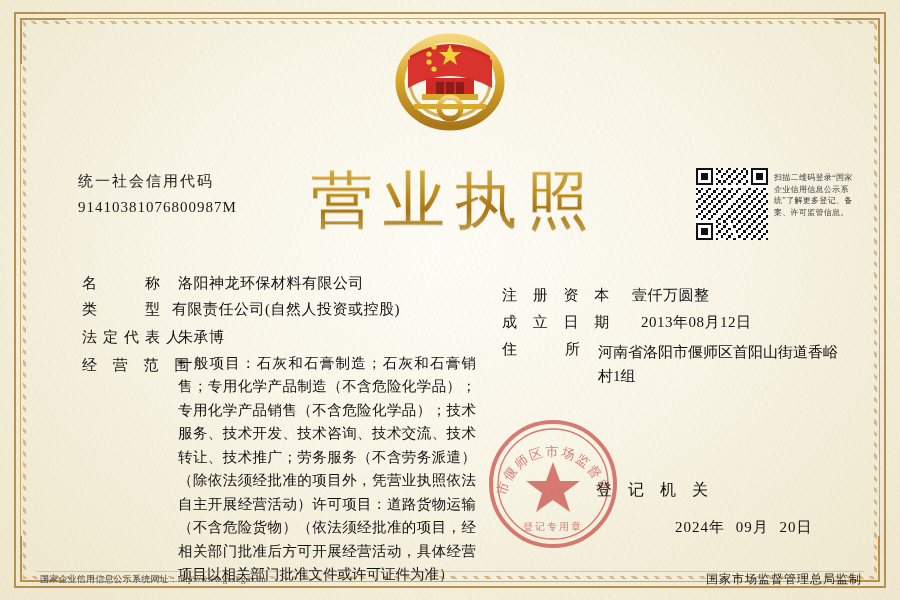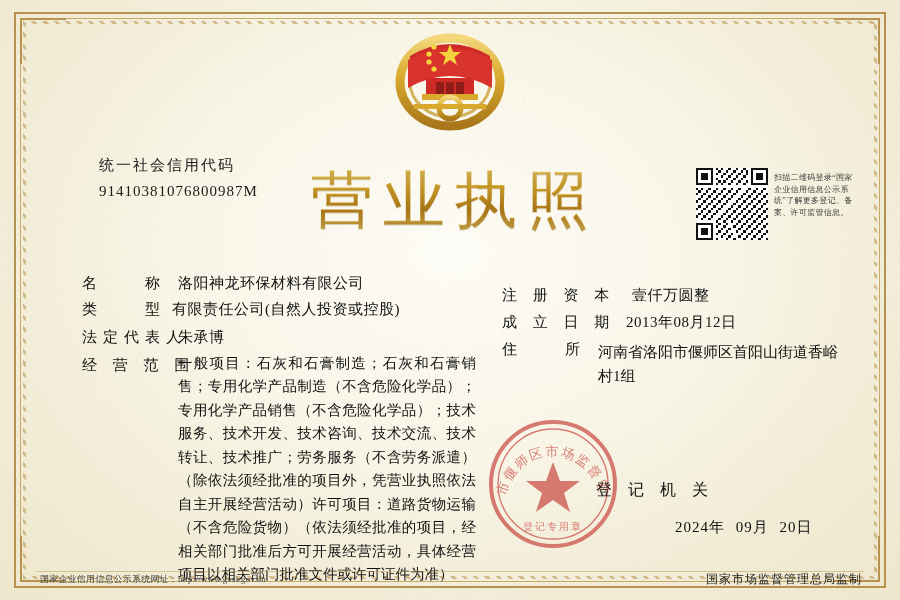--- a/index.html
+++ b/index.html
@@ -93,23 +93,22 @@
     background-clip: text;
     -webkit-text-fill-color: transparent;
     text-shadow: 0 1px 0 rgba(120,80,10,.25);
     white-space: nowrap;
   }
 
   
   #code-block {
     position: absolute;
     left: 78px;
-    top: 156px;
+    top: 172px;
     color: #1a1a1a;
-    margin-left: 21px;
   }
   #code-block .lbl {
     font-size: 15px;
     letter-spacing: 2px;
     white-space: nowrap;
   }
   #code-block .val {
     margin-top: 8px;
     font-size: 15px;
     letter-spacing: 1px;
@@ -512,21 +511,21 @@
   <div class="field-label" style="left:82px; top:328px;">法定代表人</div>
   <div class="field-value" style="left:178px; top:328px;">朱承博</div>
 
   <div class="field-label" style="left:82px; top:356px;">经 营 范 围</div>
   <div id="scope-value">一般项目：石灰和石膏制造；石灰和石膏销售；专用化学产品制造（不含危险化学品）；专用化学产品销售（不含危险化学品）；技术服务、技术开发、技术咨询、技术交流、技术转让、技术推广；劳务服务（不含劳务派遣）（除依法须经批准的项目外，凭营业执照依法自主开展经营活动）许可项目：道路货物运输（不含危险货物）（依法须经批准的项目，经相关部门批准后方可开展经营活动，具体经营项目以相关部门批准文件或许可证件为准）</div>
 
   <div class="field-label" style="left:502px; top:286px;">注 册 资 本</div>
   <div class="field-value" style="left:632px; top:286px;">壹仟万圆整</div>
 
   <div class="field-label" style="left:502px; top:313px;">成 立 日 期</div>
-  <div class="field-value" style="left:598px; top:313px;padding-left:28px;">2013年08月12日</div>
+  <div class="field-value" style="left:613px; top:313px;padding-left:28px;">2013年08月12日</div>
 
   <div class="field-label" style="left:502px; top:340px;">住　　所</div>
   <div id="addr-value">河南省洛阳市偃师区首阳山街道香峪村1组</div>
 
   <svg id="seal" viewBox="0 0 132 132">
     <circle cx="66" cy="66" r="62" fill="none" stroke="#c2302b" stroke-width="4"></circle>
     <circle cx="66" cy="66" r="55" fill="none" stroke="#c2302b" stroke-width="1.4"></circle>
     <polygon points="66,44 73,63 93,63 77,75 83,94 66,82 49,94 55,75 39,63 59,63" fill="#c2302b"></polygon>
     <path id="sealarc" d="M 20 72 A 48 48 0 0 1 112 72" fill="none"></path>
     <text font-size="13" fill="#c2302b" letter-spacing="2" font-family="'DejaVu Serif',serif">

